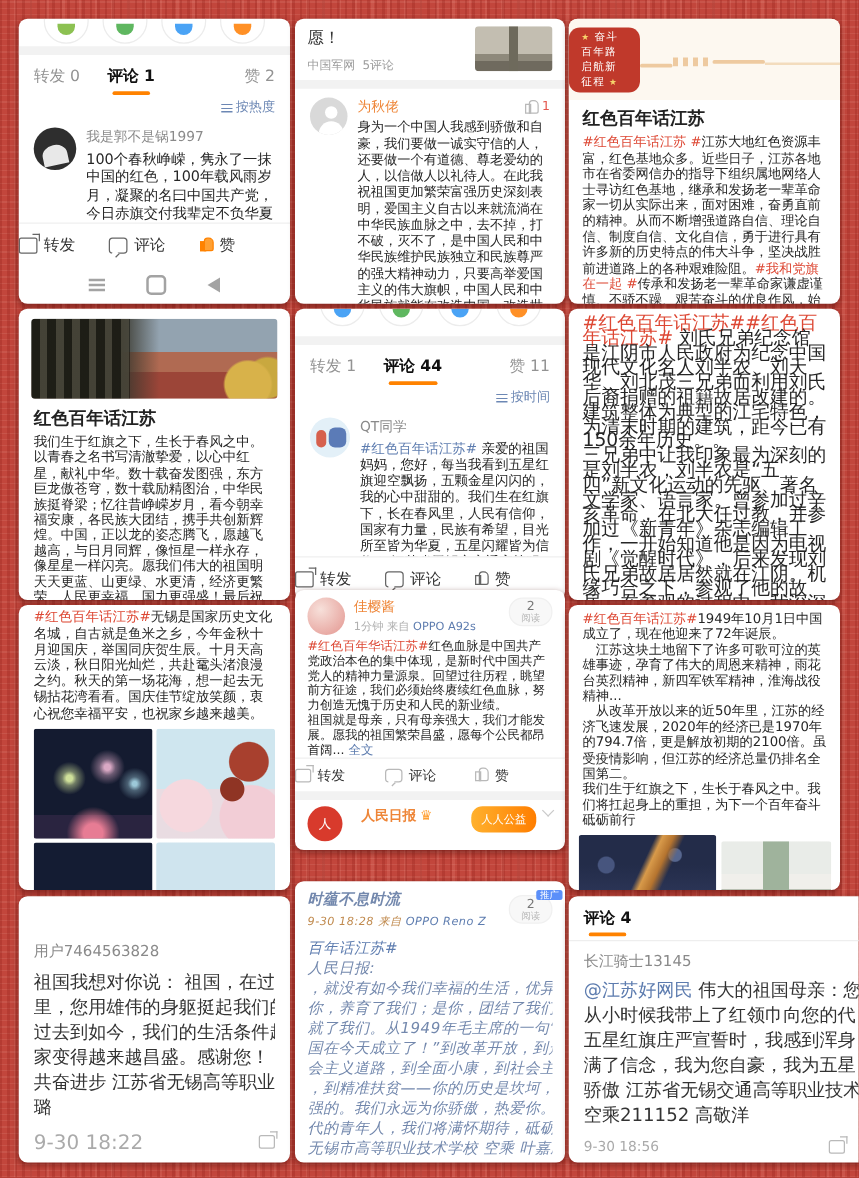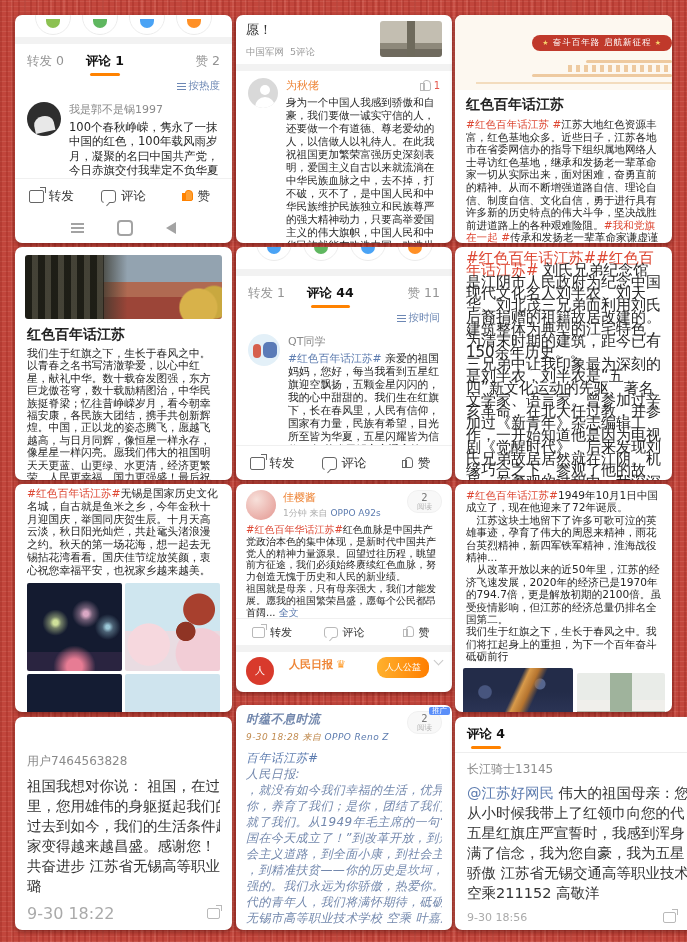--- a/index.html
+++ b/index.html
@@ -27,21 +27,21 @@
   .sort{font-size:10.5px;color:#6c87b4;display:flex;align-items:center;gap:3px}
   .mini-bars{display:inline-block;width:9px;height:7px;
     background:repeating-linear-gradient(0deg,#6c87b4 0 1px,transparent 1px 3px)}
   .cmt{display:flex;padding:9px 12px 0;flex:1 1 auto;overflow:hidden}
   .ava{flex:none;border-radius:50%;margin-right:8px}
   .cbody{flex:1;min-width:0}
   .cuser{font-size:11px;color:#8a8a8a;margin-bottom:3px}
   .cmeta{display:flex;align-items:center;margin-top:5px;font-size:10px;color:#aaa}
   .meta-icons{margin-left:auto;display:flex;gap:14px;align-items:center}
   .actbar{flex:none;display:flex;border-top:1px solid #f0f0f0;height:34px;align-items:center}
-  .act{flex:1;display:flex;justify-content:center;align-items:center;gap:5px;font-size:12.5px;color:#333;position:relative}
+  .act{flex:1;display:flex;justify-content:flex-start;align-items:center;gap:5px;font-size:12.5px;color:#333;position:relative}
   .act + .act::before{content:"";position:absolute;left:0;top:9px;bottom:9px;width:1px;background:#eee}
   
   .ic-share{display:inline-block;width:11px;height:9px;border:1.2px solid #b9b9b9;border-radius:2px;position:relative}
   .ic-share::after{content:"";position:absolute;right:-3px;top:-4px;width:5px;height:5px;border-top:1.2px solid #b9b9b9;border-right:1.2px solid #b9b9b9}
   .ic-bubble{display:inline-block;width:12px;height:9px;border:1.2px solid #b9b9b9;border-radius:3px;position:relative}
   .ic-bubble::after{content:"";position:absolute;left:2px;bottom:-3px;width:4px;height:4px;background:#fff;border-right:1.2px solid #b9b9b9;transform:rotate(45deg)}
   .ic-thumb{display:inline-block;width:11px;height:10px;position:relative}
   .ic-thumb::before{content:"";position:absolute;left:0;bottom:0;width:3px;height:6px;border:1.2px solid #b9b9b9}
   .ic-thumb::after{content:"";position:absolute;left:3px;bottom:0;width:6px;height:9px;border:1.2px solid #b9b9b9;border-radius:3px 4px 2px 0}
   .big .ic-share,.big .ic-bubble{width:13px;height:11px;border-color:#666}
@@ -120,21 +120,21 @@
   .ph-citynight{background:
      linear-gradient(115deg,rgba(0,0,0,0) 0 42%,#d89a4a 46%,#b5742f 52%,rgba(0,0,0,0) 58%),
      radial-gradient(circle at 20% 30%,#47557e 0 6%,rgba(0,0,0,0) 7%),
      radial-gradient(circle at 70% 20%,#56668e 0 5%,rgba(0,0,0,0) 6%),
      radial-gradient(circle at 85% 70%,#8a5f9e 0 6%,rgba(0,0,0,0) 7%),
      linear-gradient(180deg,#232c49 0 30%,#2c3557 60%,#3a3150)}
   .ph-canalday{background:
      linear-gradient(90deg,rgba(0,0,0,0) 0 38%,#9fb39c 38% 62%,rgba(0,0,0,0) 62%),
      linear-gradient(180deg,#e9ece8 0 38%,#f0efeb 38% 55%,#b9bfb2 55% 60%,#8da089 60%)}
   
-  .cream{background:#fdf8f0;flex:none;padding:20px 0 6px;display:flex;flex-direction:column;align-items:flex-end}
+  .cream{background:#fdf8f0;flex:none;padding:7px 0 6px;display:flex;flex-direction:row;align-items:center}
   .banner{background:#c0392b;color:#fff;font-size:8.5px;border-radius:9px;padding:2px 10px;letter-spacing:1px}
   .star{color:#f6d36b;font-size:7px}
   .eave1{width:86px;height:3px;background:#eecaa0;border-radius:2px;margin-top:9px}
   .brackets{width:104px;height:7px;margin-top:2px;background:repeating-linear-gradient(90deg,#eecaa0 0 4px,rgba(0,0,0,0) 4px 8px)}
   .eave2{width:140px;height:3px;background:#eecaa0;border-radius:2px;margin-top:2px}
   .baseline{width:196px;height:2px;background:#f3dcbd;margin-top:5px}
   
   .line{white-space:nowrap;overflow:hidden}
   .hand{color:#7388ad;font-style:italic;letter-spacing:.4px}
 </style>
@@ -309,21 +309,21 @@
   <div class="cell" style="left:15px;top:484px;width:217px;height:228px">
     <div class="txt" style="font-size:10.8px;line-height:12.8px;padding:4px 12px 0"><span class="hash-red">#红色百年话江苏#</span><span>无锡是国家历史文化名城，自古就是鱼米之乡，今年金秋十月迎国庆，举国同庆贺生辰。十月天高云淡，秋日阳光灿烂，共赴鼋头渚浪漫之约。秋天的第一场花海，想一起去无锡拈花湾看看。国庆佳节绽放笑颜，衷心祝您幸福平安，也祝家乡越来越美。</span></div>
     <div style="display:flex;flex-wrap:wrap;gap:3px;padding:5px 12px 0">
       <div class="ph ph-fire" style="width:95px;height:88px"></div>
       <div class="ph ph-blossom" style="width:95px;height:88px"></div>
       <div class="ph ph-nightpagoda" style="width:95px;height:88px"></div>
       <div class="ph ph-sea" style="width:95px;height:88px"></div>
     </div>
   </div>
 
-  <div class="cell" style="left:236px;top:484px;width:216px;height:208px">
+  <div class="cell" style="left:236px;top:472px;width:216px;height:208px">
     <div style="display:flex;align-items:flex-start;padding:6px 10px 0;flex:none">
       <div class="ava ava-pink" style="margin-right:7px"></div>
       <div style="flex:1;min-width:0">
         <div style="font-size:11px;color:#ee8537">佳樱酱</div>
         <div style="font-size:9px;color:#b0b0b0;margin-top:2px"><span>1分钟</span> <span>来自</span> <span class="link">OPPO A92s</span></div>
       </div>
       <span class="reads-pill">
           <div class="reads-n">2</div>
           <div class="reads-t">阅读</div>
         </span>
@@ -387,21 +387,21 @@
       <div class="cmeta" style="margin-top:8px;font-size:16px">
           <span>9-30 18:22</span>
         <span class="meta-icons">
             <span class="ic-share"></span>
           </span>
       </div>
     </div>
   </div>
 
   <div class="cell" style="left:236px;top:705px;width:216px;height:225px">
-    <div style="display:flex;align-items:flex-start;padding:6px 10px 0">
+    <div style="display:flex;align-items:center;padding:6px 10px 0">
       <div style="flex:1;min-width:0">
         <div class="hand" style="font-size:12px;font-weight:bold">时蕴不息时流</div>
         <div class="hand" style="font-size:9px;margin-top:3px;color:#c08a4e"><span>9-30 18:28</span> <span>来自</span> <span class="link">OPPO Reno Z</span></div>
       </div>
       <span class="reads-pill">
         <span class="promo-tag">推广</span>
         <div class="reads-n">2</div>
           <div class="reads-t">阅读</div>
       </span>
     </div>

